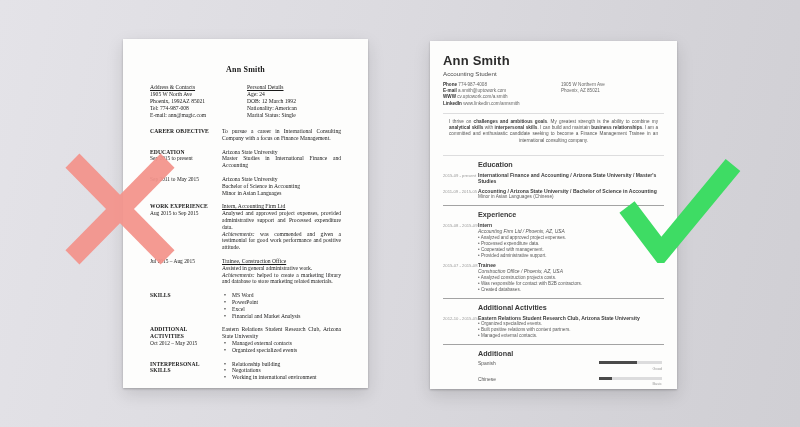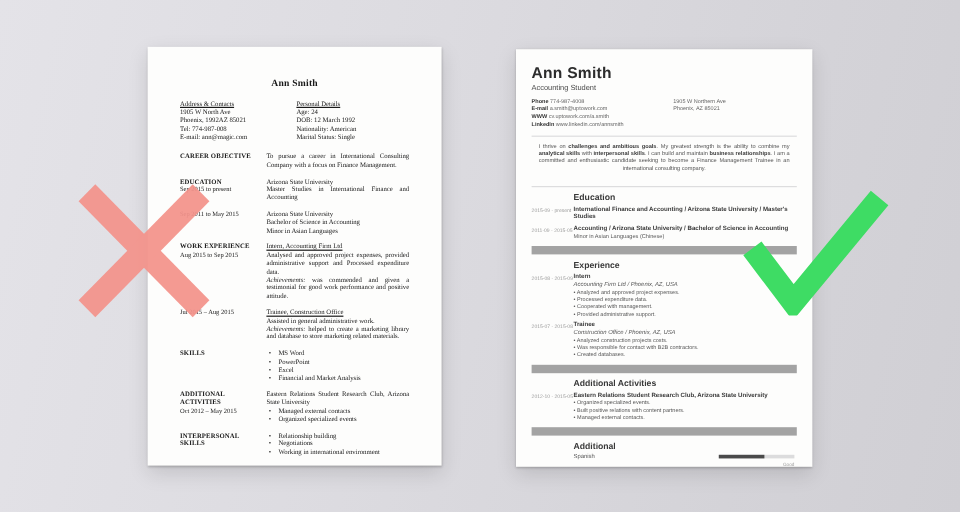--- a/index.html
+++ b/index.html
@@ -29,21 +29,21 @@
   .rp-title{font-size:6.2px;color:#4a4a4a;margin-top:2px;}
   .rp-contact-wrap{display:flex;margin-top:5px;}
   .rp-contacts{width:118px;}
   .rp-contact-line{font-size:4.6px;line-height:6.2px;color:#666;}
   .rp-contact-line b{color:#333;}
   .rp-address{font-size:4.6px;line-height:6.2px;color:#666;}
   .rp-rule{border:none;border-top:1px solid #ddddde;margin:6px 0 0 0;}
   .rp-summary{margin:5px 6px 0 6px;font-size:4.7px;line-height:6.3px;color:#555;
               text-align:justify;text-align-last:center;}
   .rp-summary b{color:#3a3a3a;}
-  .rp-section{border-top:7px solid #a3a3a3;margin-top:5px;padding-top:3px;}
+  .rp-section{border-top:1px solid #a3a3a3;margin-top:5px;padding-top:3px;}
   .rp-section:first-of-type{border-top:1px solid #ddddde;}
   .rp-sec-title{font-size:7.2px;font-weight:bold;color:#383838;margin:1px 0 3px 35px;}
   .rp-entry{display:flex;margin-bottom:3px;}
   .rp-dates{width:35px;flex:0 0 35px;font-size:4.2px;color:#9b9b9b;padding-top:1px;box-sizing:border-box;}
   .rp-body{flex:1;}
   .rp-entry-title{font-size:5.1px;font-weight:bold;color:#3a3a3a;line-height:6.4px;}
   .rp-entry-sub{font-size:4.7px;color:#5a5a5a;line-height:6.2px;}
   .rp-entry-org{font-size:4.9px;font-style:italic;color:#555;line-height:6.4px;}
   .rp-ebullet{font-size:4.6px;color:#5a5a5a;line-height:6px;}
   .lang-row{display:flex;align-items:flex-start;margin:2px 0 6px 35px;}

